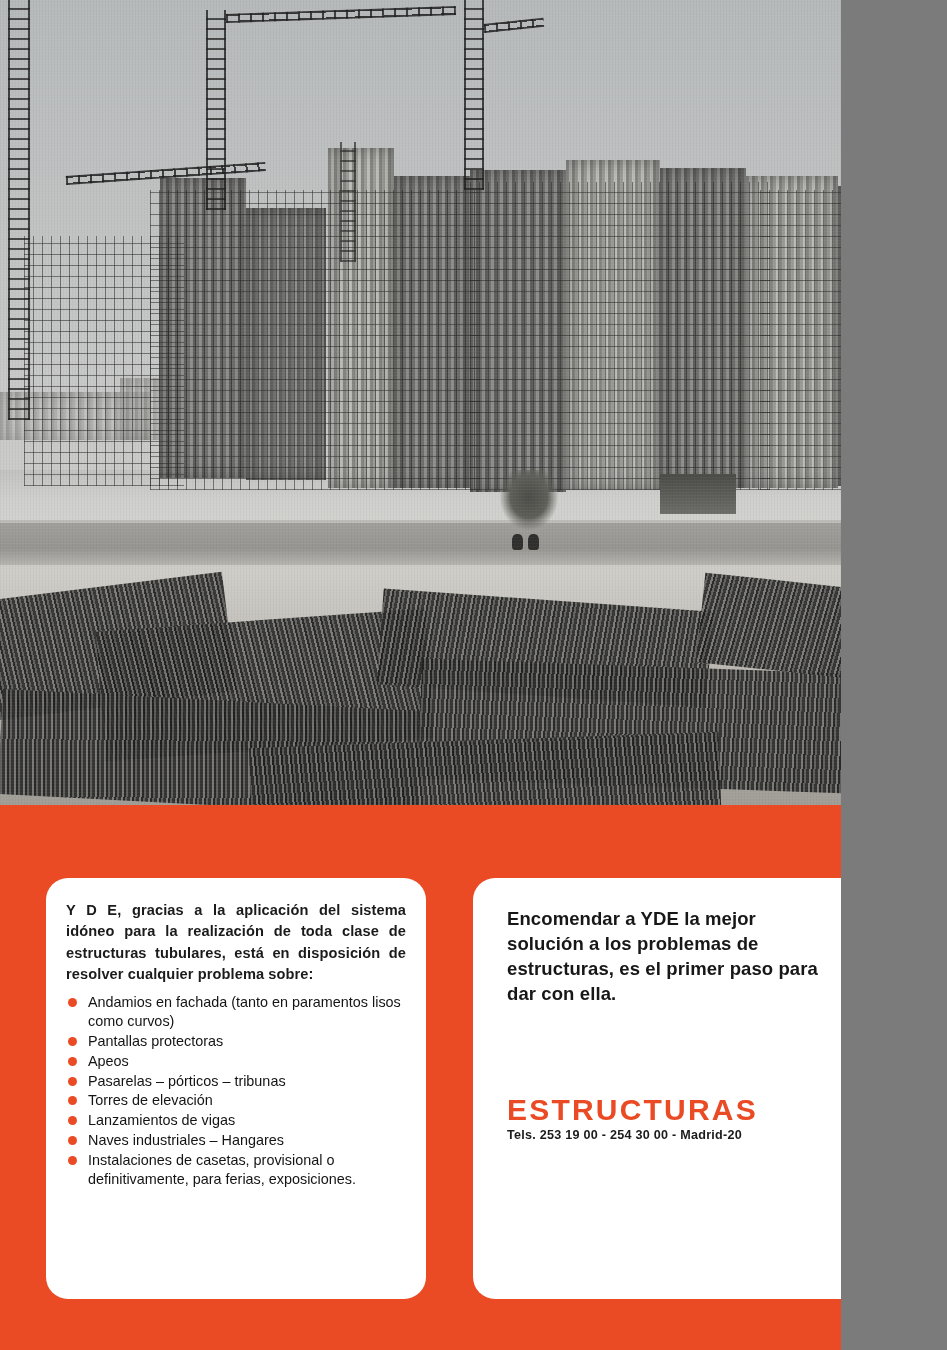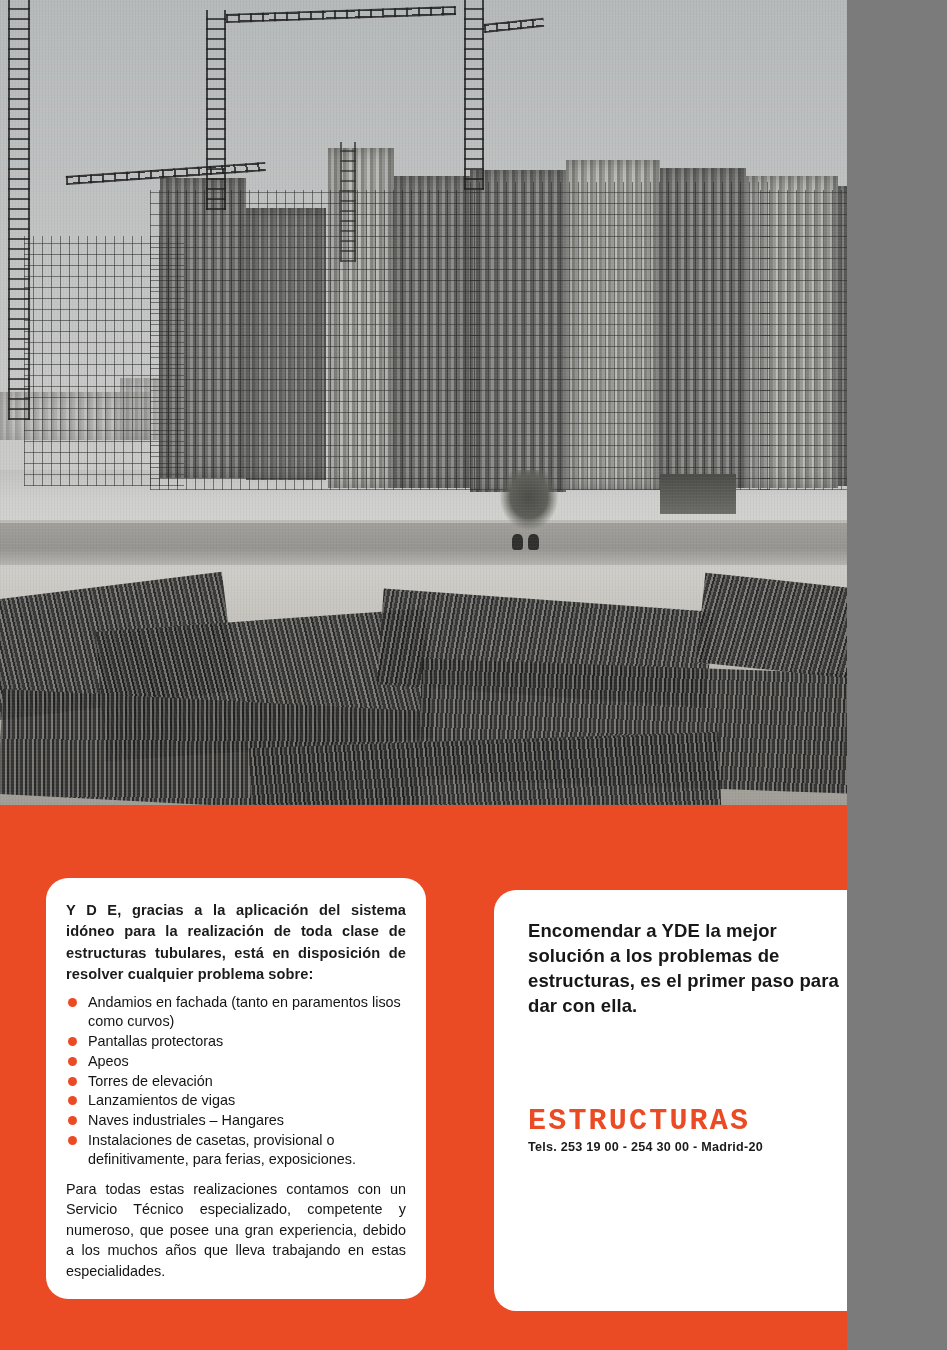--- a/index.html
+++ b/index.html
@@ -7,21 +7,20 @@
     padding: 0;
     background: #7b7b7b;
   }
   .page {
     position: relative;
     width: 841px;
     height: 1350px;
     background: #ffffff;
     overflow: hidden;
     font-family: "Liberation Sans", sans-serif;
-    padding-left: 6px;
   }
 
   
   .photo {
     position: absolute;
     left: 0;
     top: 0;
     width: 947px;
     height: 805px;
     background: linear-gradient(#b9bcbc 0%, #c3c5c4 28%, #b4b6b5 40%, #a9aaa8 52%, #cfd0cd 62%, #d7d6d2 72%, #c7c6c2 88%, #b6b5b1 100%);
@@ -145,27 +144,26 @@
   }
   .card-left {
     left: 46px;
     top: 878px;
     width: 380px;
     height: 421px;
     padding: 22px 20px 0 20px;
     box-sizing: border-box;
   }
   .card-right {
-    left: 494px;
+    left: 473px;
     top: 878px;
     width: 390px;
     height: 421px;
     padding: 28px 26px 0 34px;
     box-sizing: border-box;
-    margin-top: 12px;
   }
 
   .intro {
     font-size: 14.6px;
     line-height: 1.46;
     color: #1b1b1b;
     font-weight: bold;
     text-align: justify;
     margin: 0 0 8px 0;
     letter-spacing: .1px;
@@ -209,21 +207,21 @@
     letter-spacing: .1px;
   }
   .brand-line1, .brand-line2 {
     color: #ea4a24;
     font-weight: bold;
     font-size: 30px;
     letter-spacing: 2.2px;
     margin: 0;
     line-height: 1.12;
   }
-  .brand-line1 { margin-top: 86px; font-family: Liberation Mono, monospace; }
+  .brand-line1 { margin-top: 86px; }
   .brand-line2 { letter-spacing: 5.4px; }
   .brand-yde {
     color: #ea4a24;
     font-family: "DejaVu Sans", sans-serif;
     font-weight: bold;
     font-style: italic;
     font-size: 86px;
     line-height: .98;
     letter-spacing: -1px;
     margin: 4px 0 0 0;
@@ -295,26 +293,26 @@
 
   <div class="orange-panel"></div>
   <div class="punch-hole bottom"></div>
 
   <div class="card card-left">
     <p class="intro">Y D E, gracias a la aplicación del sistema idóneo para la realización de toda clase de estructuras tubulares, está en disposición de resolver cualquier problema sobre:</p>
     <ul class="features">
       <li><span class="bullet"></span><span>Andamios en fachada (tanto en paramentos lisos como curvos)</span></li>
       <li><span class="bullet"></span><span>Pantallas protectoras</span></li>
       <li><span class="bullet"></span><span>Apeos</span></li>
+      <li><span class="bullet"></span><span>Pasarelas – pórticos – tribunas</span></li>
       <li><span class="bullet"></span><span>Torres de elevación</span></li>
       <li><span class="bullet"></span><span>Lanzamientos de vigas</span></li>
       <li><span class="bullet"></span><span>Naves industriales – Hangares</span></li>
       <li><span class="bullet"></span><span>Instalaciones de casetas, provisional o definitivamente, para ferias, exposiciones.</span></li>
     </ul>
-    <p class="outro">Para todas estas realizaciones contamos con un Servicio Técnico especializado, competente y numeroso, que posee una gran experiencia, debido a los muchos años que lleva trabajando en estas especialidades.</p>
   </div>
 
   <div class="card card-right">
     <p class="right-head">Encomendar a YDE la mejor solución a los problemas de estructuras, es el primer paso para dar con ella.</p>
     <p class="brand-line1">ESTRUCTURAS</p>
     <p class="addr" style="margin-top:0;">Tels. 253 19 00 - 254 30 00 - Madrid-20</p>
   </div>
 
 </div>
 

